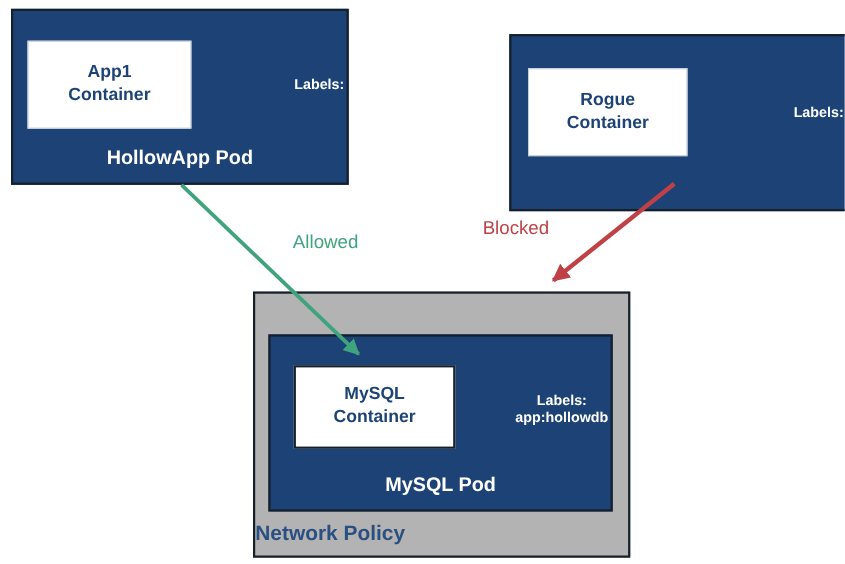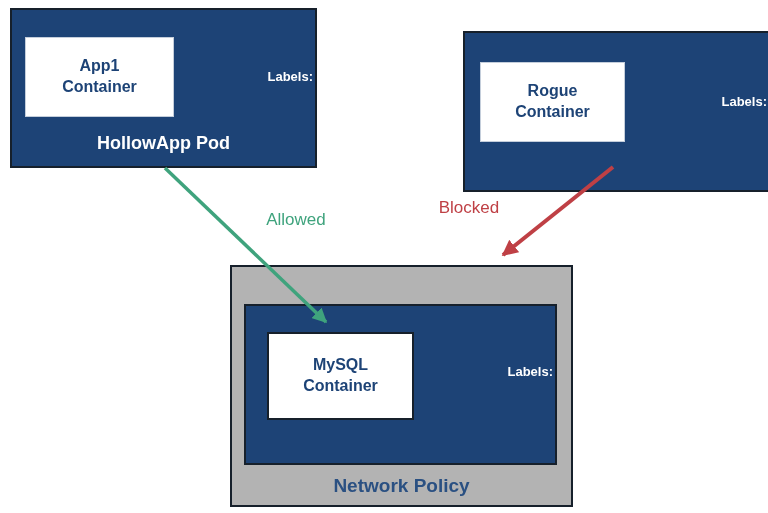--- a/index.html
+++ b/index.html
@@ -10,29 +10,29 @@
   .pod{position:absolute;background:#1d4376;border:2px solid #16202b;box-sizing:border-box;}
   .pod-hollowapp{left:10px;top:8px;width:307px;height:160px;}
   .pod-rogue{left:463px;top:6px;width:308px;height:161px;margin-top:25px;}
 
   
   .netpolicy{position:absolute;left:230px;top:265px;width:343px;height:242px;background:#b3b3b3;border:2px solid #16202b;box-sizing:border-box;}
   .pod-mysql{left:12px;top:37px;width:313px;height:161px;}
   .container-box{position:absolute;background:#ffffff;border:1px solid #c4cedb;box-sizing:border-box;display:flex;align-items:center;justify-content:center;text-align:center;color:#1d4376;font-weight:bold;font-size:16px;line-height:1.3;}
   .pod-hollowapp .container-box{left:13px;top:27px;width:149px;height:80px;}
   .pod-rogue .container-box{left:15px;top:29px;width:145px;height:80px;}
-  .pod-mysql .container-box{left:21px;top:26px;width:147px;height:88px;border:2px solid #16202b;}
+  .pod-mysql .container-box{left:21px;top:26px;width:147px;height:76px;border:2px solid #16202b;}
 
   .labels-block{position:absolute;top:27px;height:80px;display:flex;align-items:center;justify-content:flex-end;text-align:center;color:#ffffff;font-weight:bold;font-size:13px;line-height:1.25;}
   .pod-hollowapp .labels-block{left:162px;right:2px;}
   .pod-rogue .labels-block{left:160px;right:2px;top:29px;}
   .pod-mysql .labels-block{left:168px;right:2px;top:26px;}
 
   .pod-name{position:absolute;left:0;right:0;bottom:12px;text-align:center;color:#ffffff;font-weight:bold;font-size:18px;}
-  .netpolicy-label{position:absolute;left:0;right:0;bottom:8px;text-align:center;color:#2a5082;font-weight:bold;font-size:19px;margin-top:15px;}
+  .netpolicy-label{position:absolute;left:0;right:0;bottom:8px;text-align:left;color:#2a5082;font-weight:bold;font-size:19px;margin-top:15px;}
 
   
   .arrow-caption{position:absolute;font-weight:normal;font-size:17px;transform:translate(-50%,-50%);white-space:nowrap;}
   .caption-allowed{left:296px;top:220px;color:#3fa37d;}
   .caption-blocked{left:469px;top:208px;color:#bf4045;}
 
   svg.arrows{position:absolute;left:0;top:0;width:768px;height:513px;pointer-events:none;}
 </style>
 </head>
 <body>
@@ -72,22 +72,24 @@
     <div class="pod pod-mysql">
       <div class="container-box">
         <div>
           <div>MySQL</div>
           <div>Container</div>
         </div>
       </div>
       <div class="labels-block">
         <div>
           <div>Labels:</div>
+          <div>app:hollowdb</div>
         </div>
       </div>
+      <div class="pod-name">MySQL Pod</div>
     </div>
     <div class="netpolicy-label">Network Policy</div>
   </div>
 
   <svg class="arrows" viewBox="0 0 768 513">
     <defs>
       <marker id="head-green" viewBox="0 0 10 10" markerWidth="4.2" markerHeight="4.2" refX="9" refY="5" orient="auto" markerUnits="strokeWidth">
         <path d="M0,0 L10,5 L0,10 z" fill="#3fa37d"></path>
       </marker>
       <marker id="head-red" viewBox="0 0 10 10" markerWidth="4" markerHeight="4" refX="9" refY="5" orient="auto" markerUnits="strokeWidth">

